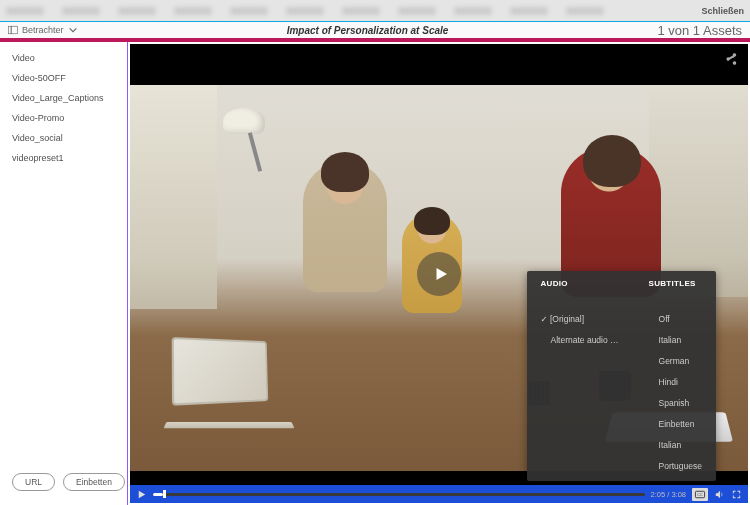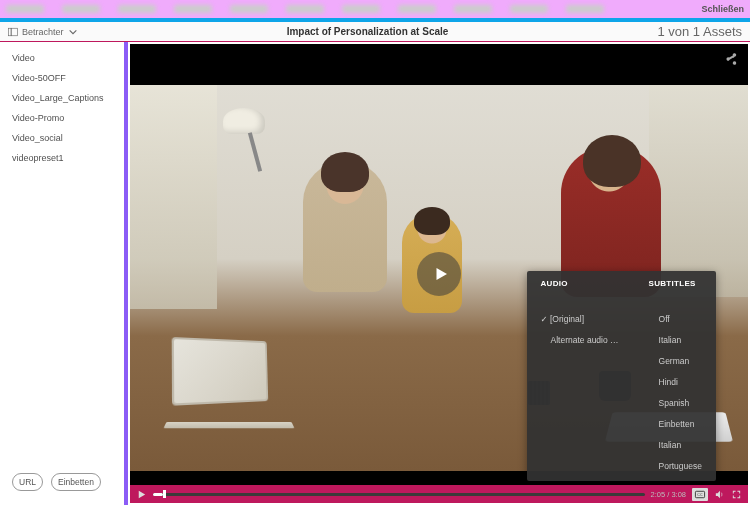--- a/index.html
+++ b/index.html
@@ -1,34 +1,34 @@
 <!DOCTYPE html>
 <html><head>
 <meta charset="utf-8">
 <style>
 * { margin: 0; padding: 0; box-sizing: border-box; }
 body { font-family: -apple-system, BlinkMacSystemFont, "Segoe UI", Arial, sans-serif; background: #fff; width: 750px; height: 505px; overflow: hidden; font-size: 10px; color: #333; }
 
-.topnav { height: 22px; background: #f0abfc; border-bottom: 4px solid #0ea5e9; display: flex; align-items: center; padding: 0 6px; justify-content: space-between; }
+.topnav { height: 22px; background: #e5e5e5; border-bottom: 1px solid #0ea5e9; display: flex; align-items: center; padding: 0 6px; justify-content: space-between; }
 .topnav-left { display: flex; gap: 18px; }
 .blur-item { width: 38px; height: 8px; background: #ccc; border-radius: 3px; filter: blur(2px); }
 .schliessen { font-size: 9px; color: #555; font-weight: 600; }
 
-.toolbar { height: 20px; background: #fafafa; border-bottom: 1px solid #be185d; display: flex; align-items: center; padding: 0 8px; justify-content: space-between; }
+.toolbar { height: 20px; background: #fafafa; border-bottom: 4px solid #be185d; display: flex; align-items: center; padding: 0 8px; justify-content: space-between; }
 .betrachter { display: flex; align-items: center; gap: 4px; font-size: 9px; color: #666; }
 .betrachter svg { width: 10px; height: 10px; }
-.title { font-size: 10px; font-weight: 600; color: #333; }
+.title { font-size: 10px; font-weight: 600; color: #333; font-style: italic; }
 .assets-count { font-size: 13px; color: #666; }
 
 .main { display: flex; height: calc(100% - 42px); }
-.sidebar { width: 128px; border-right: 4px solid #8b5cf6; padding: 6px 0; display: flex; flex-direction: column; }
+.sidebar { width: 128px; border-right: 1px solid #8b5cf6; padding: 6px 0; display: flex; flex-direction: column; }
 .sidebar-list { flex: 1; }
 .sidebar-item { padding: 5px 12px; font-size: 9px; color: #505050; cursor: pointer; }
 .sidebar-bottom { display: flex; gap: 8px; padding: 8px 12px; }
-.pill-btn { border: 1px solid #999; border-radius: 10px; padding: 3px 6px; font-size: 8.5px; background: #fff; cursor: pointer; color: #555; }
+.pill-btn { border: 1px solid #999; border-radius: 10px; padding: 3px 12px; font-size: 8.5px; background: #fff; cursor: pointer; color: #555; }
 
 .viewer { flex: 1; display: flex; flex-direction: column; position: relative; background: #fff; }
 .video-container { flex: 1; background: #000; position: relative; display: flex; align-items: center; justify-content: center; margin: 2px; }
 .video-scene { position: absolute; top: 9%; bottom: 7%; left: 0; right: 0; overflow: hidden; }
 .scene-bg { position: absolute; inset: 0; background: linear-gradient(180deg, #e0ddd4 0%, #d5d0c4 45%, #8a6a48 65%, #7a5a3a 100%); }
 .window-left { position: absolute; left: 0; top: 0; width: 14%; height: 58%; background: linear-gradient(180deg, #e8e5d8, #c8c2b0); opacity: 0.85; }
 .window-right { position: absolute; right: 0; top: 0; width: 16%; height: 55%; background: linear-gradient(180deg, #e0ddd0, #bfb8a5); opacity: 0.8; }
 .lamp { position: absolute; left: 15%; top: 6%; width: 70px; height: 70px; }
 .lamp-shade { width: 42px; height: 26px; background: #f0ede2; border-radius: 50% 50% 8px 8px; box-shadow: inset -4px -2px 6px rgba(0,0,0,0.15); }
 .lamp-arm { position: absolute; left: 30px; top: 24px; width: 4px; height: 40px; background: #888; transform: rotate(-15deg); }
@@ -52,21 +52,21 @@
 .share-icon { position: absolute; top: 8px; right: 10px; cursor: pointer; }
 .share-icon svg { width: 14px; height: 14px; fill: #aaa; }
 
 .captions-menu { position: absolute; right: 32px; bottom: 22px; background: rgba(50,50,50,0.94); color: #ddd; font-size: 8.5px; display: flex; padding: 8px 0; border-radius: 2px; box-shadow: 0 2px 8px rgba(0,0,0,0.4); }
 .captions-col { padding: 0 14px; min-width: 78px; }
 .captions-col h4 { font-size: 8px; font-weight: 700; color: #fff; margin-bottom: 23px; letter-spacing: 0.3px; }
 .captions-col .opt { padding: 2.5px 0; cursor: pointer; white-space: nowrap; overflow: hidden; text-overflow: ellipsis; max-width: 80px; color: #ccc; margin-top: 6px; }
 .captions-col .opt.sel::before { content: "✓ "; }
 .captions-col .opt.notsel { padding-left: 10px; }
 
-.controls { position: absolute; bottom: 0; left: 0; right: 0; height: 18px; background: #be185d; display: flex; align-items: center; padding: 0 6px; gap: 6px; }
+.controls { position: absolute; bottom: 0; left: 0; right: 0; height: 18px; background: #1d4ed8; display: flex; align-items: center; padding: 0 6px; gap: 6px; }
 .ctrl-btn { cursor: pointer; display: flex; align-items: center; }
 .ctrl-btn svg { width: 11px; height: 11px; fill: #ddd; }
 .scrubber { flex: 1; height: 3px; background: #3a3a3a; position: relative; border-radius: 2px; }
 .scrubber-prog { position: absolute; left: 0; top: 0; bottom: 0; width: 2%; background: #fff; border-radius: 2px; }
 .scrubber-handle { position: absolute; left: 2%; top: -2.5px; width: 3px; height: 8px; background: #fff; }
 .timecode { font-size: 7.5px; color: #bbb; }
 .ctrl-right { display: flex; align-items: center; gap: 6px; }
 .cc-active { background: #ddd; padding: 1px 2px; border-radius: 1px; }
 .cc-active svg { fill: #222; width: 12px; }
 </style>

